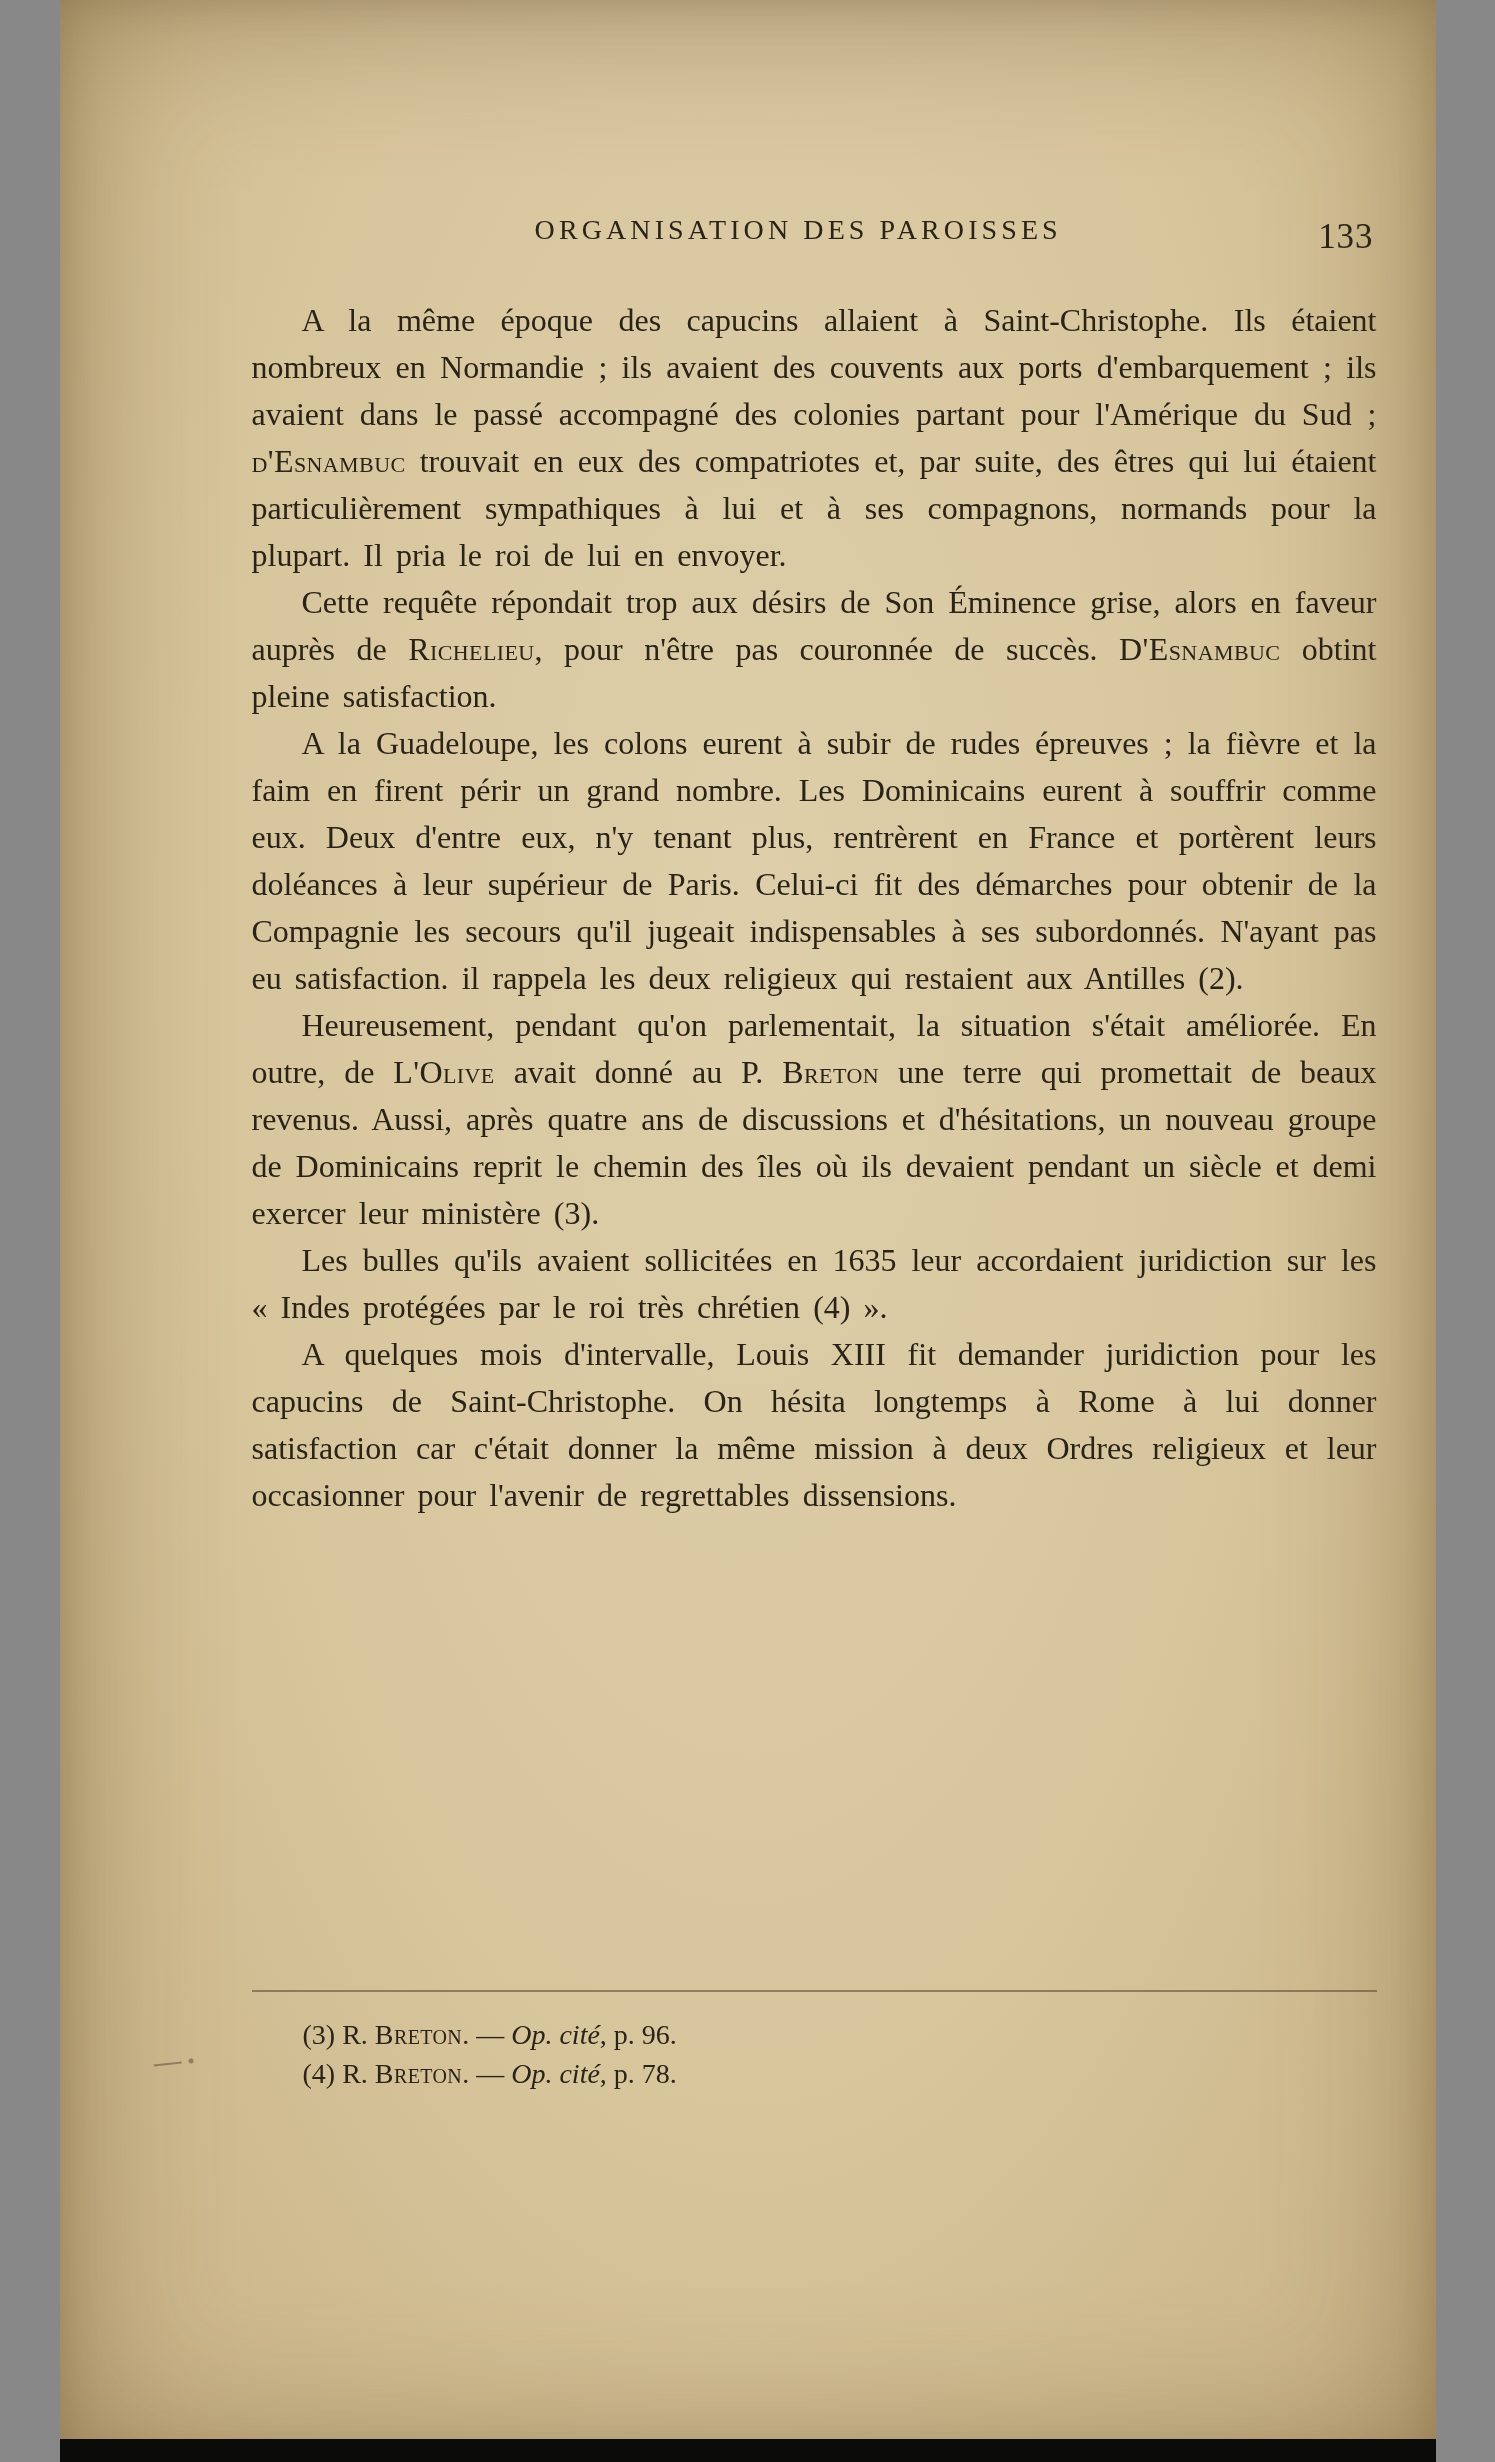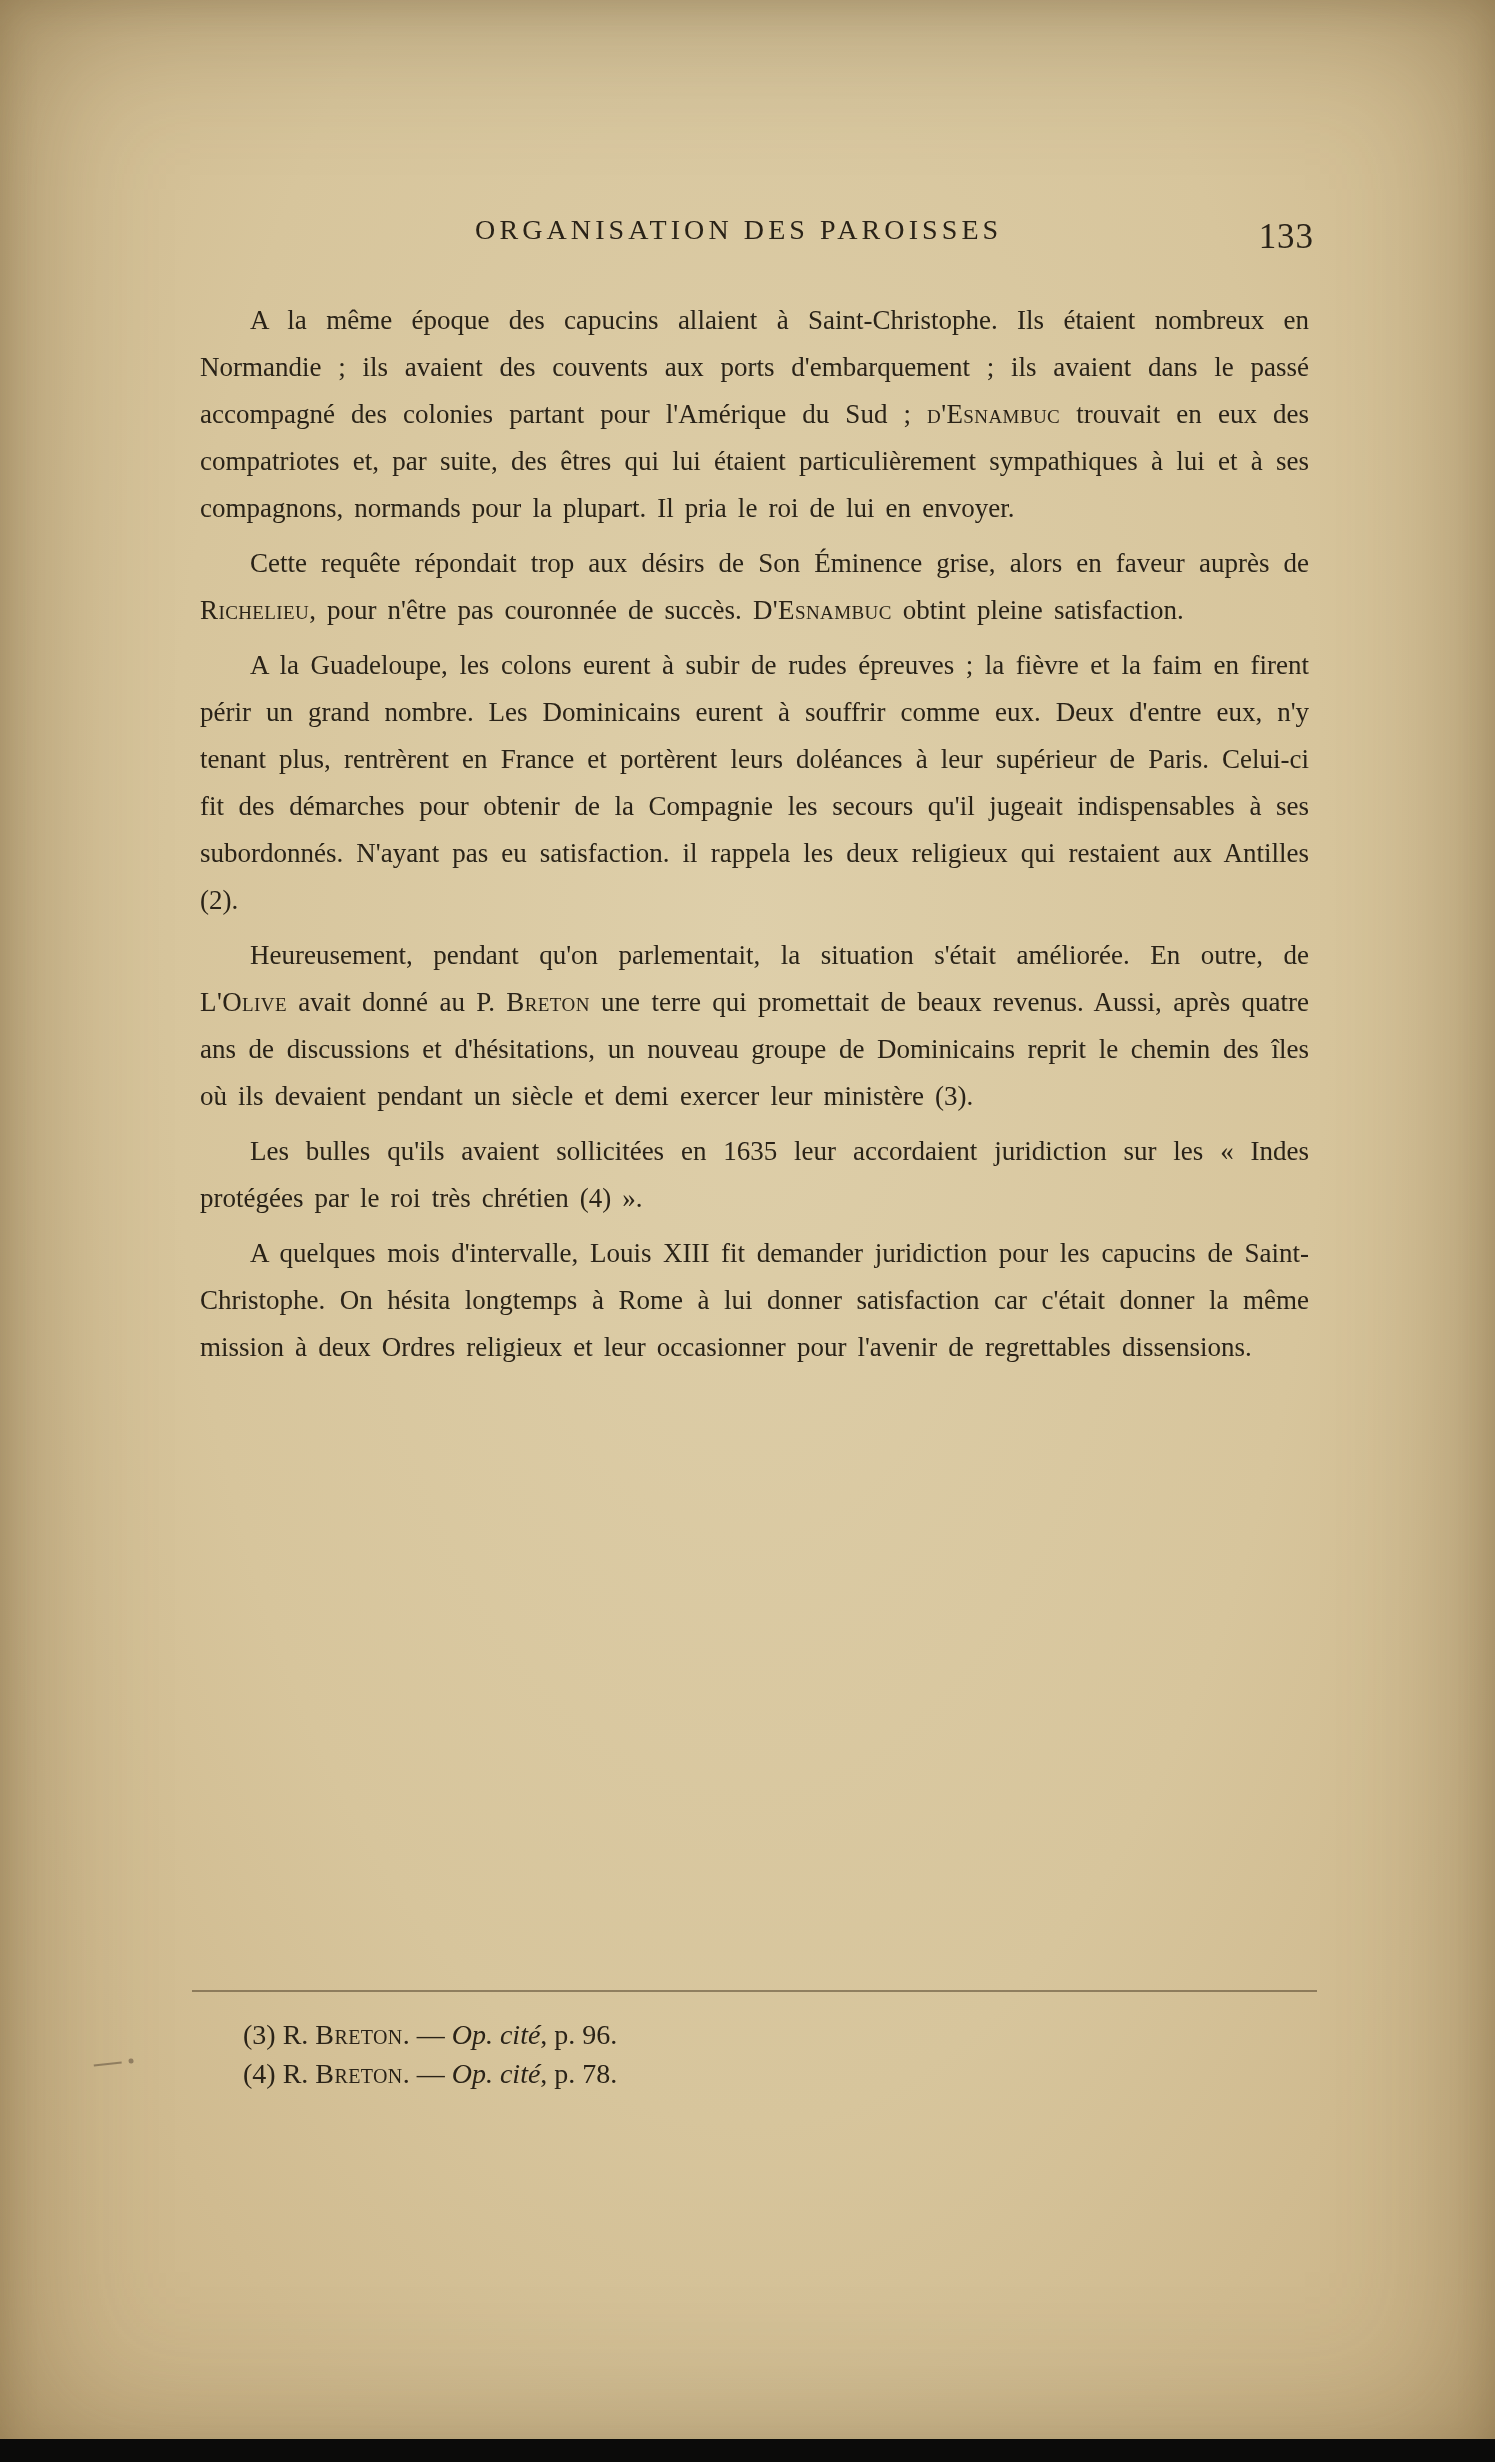--- a/index.html
+++ b/index.html
@@ -1,18 +1,18 @@
 <!DOCTYPE html>
 <html lang="fr" style="--paper: #d8c69e; --ink: #2a2318;font-size:13.3px"><head>
 <meta charset="utf-8">
 <style>
   html, body { margin: 0; padding: 0; background: #888; }
   .page {
     position: relative;
-    width: 1495px;
+    width: 1376px;
     height: 2462px;
     margin: 0 auto;
     background: var(--paper, #d8c69e);
     background-image: radial-gradient(ellipse at 50% 38%, #decfaa 0%, #d7c59c 55%, #c9b184 100%);
     color: var(--ink, #2a2318);
     font-family: "Liberation Serif", "DejaVu Serif", serif;
     overflow: hidden;
   }
   .vignette {
     position: absolute; inset: 0; pointer-events: none;
@@ -37,22 +37,22 @@
     letter-spacing: 4.1px;
     white-space: nowrap;
   }
   .page-number {
     position: absolute;
     right: 3.3px; top: 8px;
     font-size: 35px;
     letter-spacing: 0.8px;
   }
   .body-text p.para {
-    margin: 8px;
-    font-size: 27px;
+    margin: 0;
+    font-size: 32px;
     line-height: 47px;
     text-align: justify;
     text-indent: 50px;
     word-spacing: 0.16em;
   }
   .sc { font-variant: small-caps; letter-spacing: 0.4px; }
   .i  { font-style: italic; }
   .footnote-area {
     position: absolute;
     left: 192px; top: 1990px;

